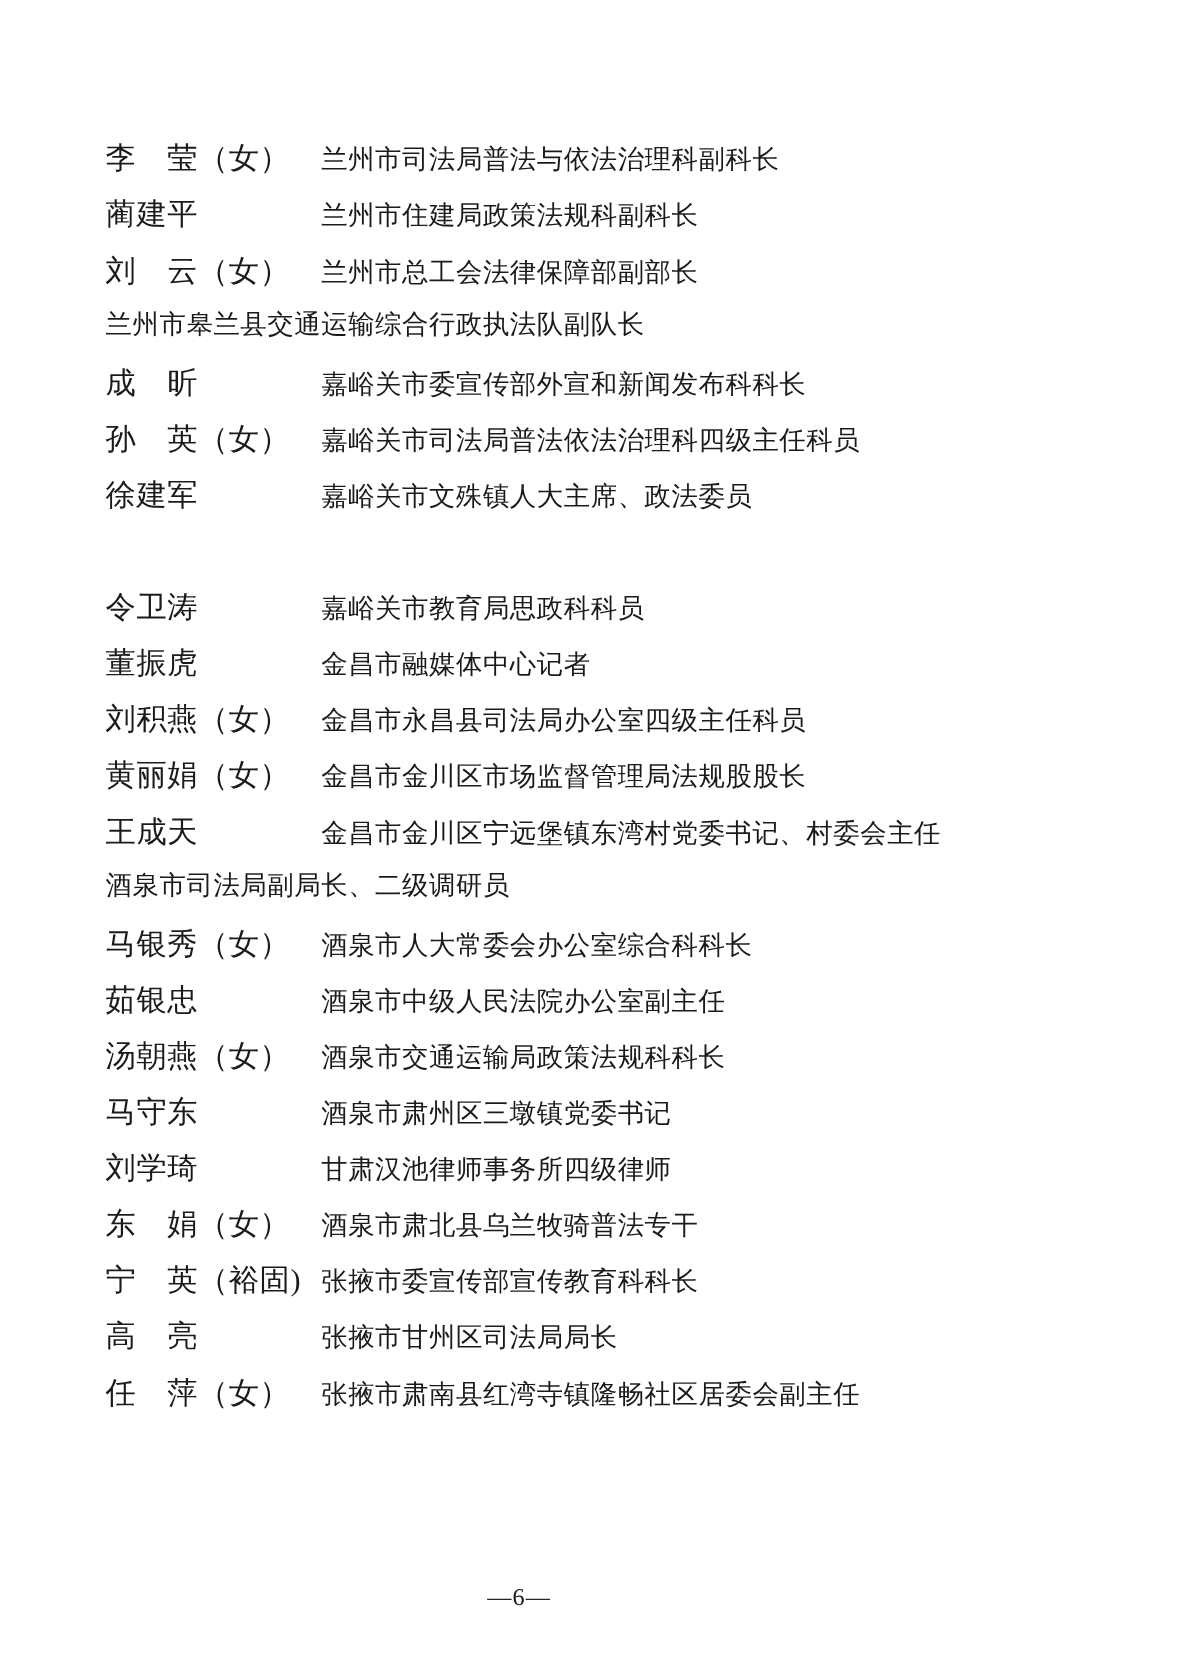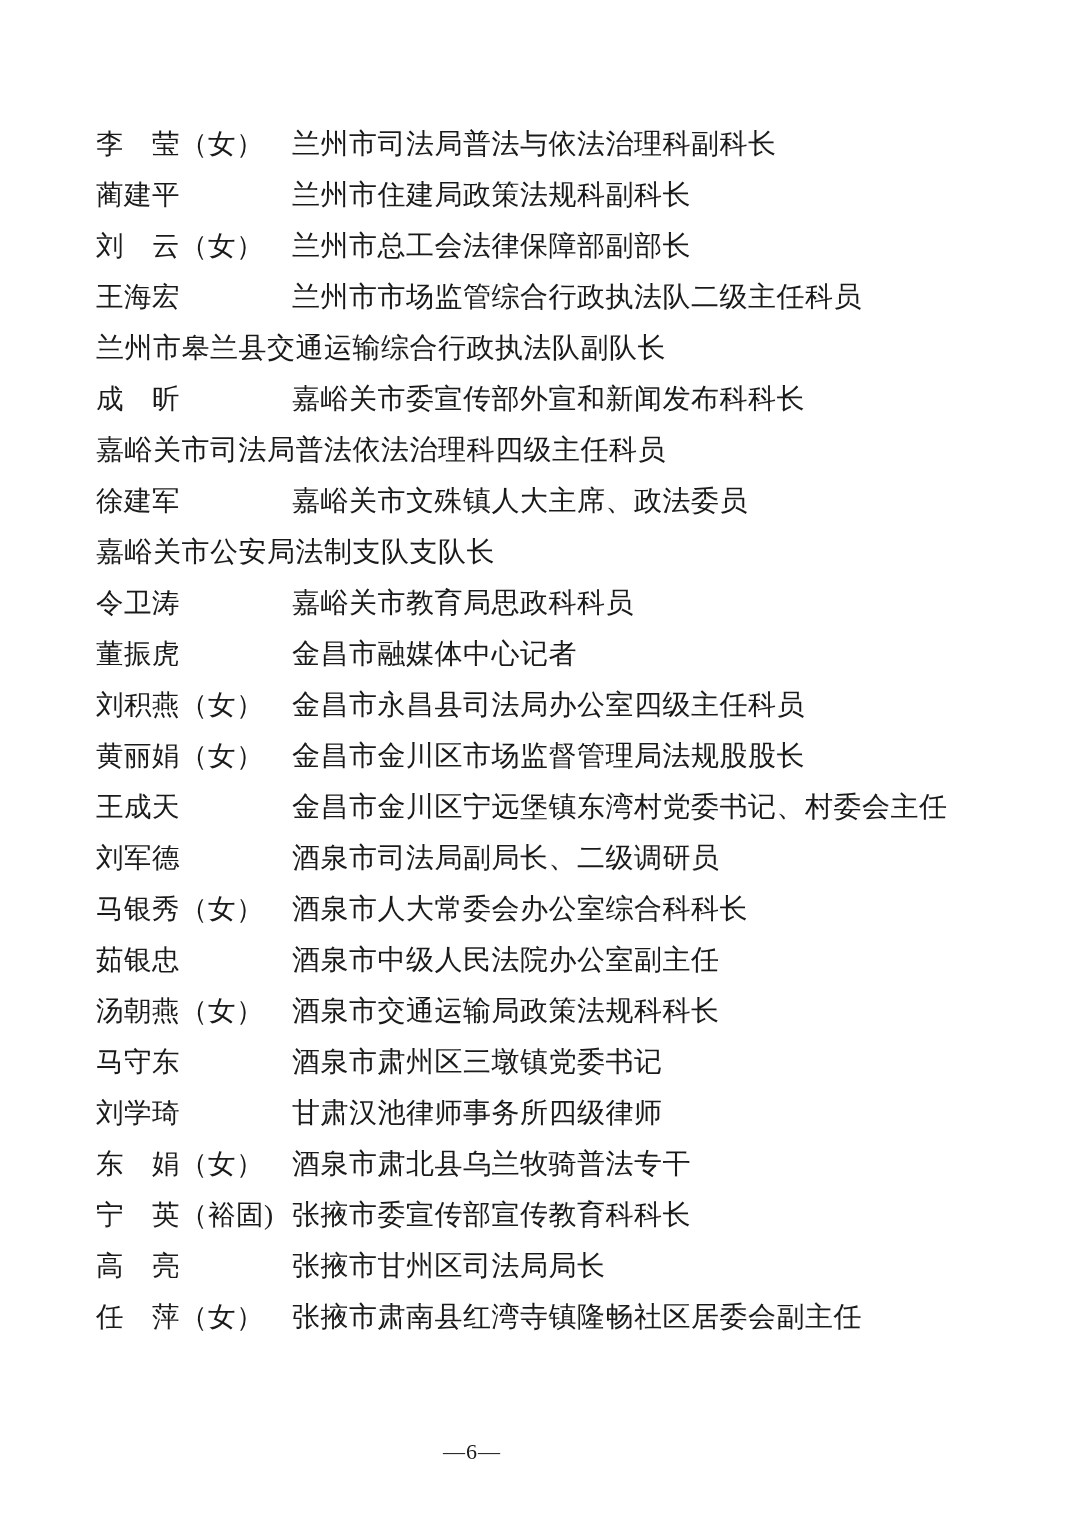--- a/index.html
+++ b/index.html
@@ -33,21 +33,21 @@
     white-space: nowrap;
   }
   .entry .name {
     width: 196px;
     min-width: 196px;
     font-size: 27.5px;
     letter-spacing: 0.5px;
     font-family: "Liberation Serif", "DejaVu Serif", serif;
   }
   .entry .title {
-    font-size: 28px;
+    font-size: 24px;
     letter-spacing: 0.5px;
     font-family: "Liberation Serif", "DejaVu Serif", serif;
   }
   .page-number {
     position: absolute;
     left: 0;
     right: 0;
     bottom: 62px;
     text-align: center;
     font-size: 22px;
@@ -67,39 +67,35 @@
       </div>
       <div class="entry">
         <span class="name">蔺建平</span>
         <span class="title">兰州市住建局政策法规科副科长</span>
       </div>
       <div class="entry">
         <span class="name">刘　云（女）</span>
         <span class="title">兰州市总工会法律保障部副部长</span>
       </div>
       <div class="entry">
-        <span class="name">王海宏</span>
-        <span class="title">兰州市市场监管综合行政执法队二级主任科员</span>
-      </div>
-      <div class="entry">
         <span class="title">兰州市皋兰县交通运输综合行政执法队副队长</span>
       </div>
       <div class="entry">
         <span class="name">成　昕</span>
         <span class="title">嘉峪关市委宣传部外宣和新闻发布科科长</span>
       </div>
       <div class="entry">
+        <span class="name">孙　英（女）</span>
         <span class="title">嘉峪关市司法局普法依法治理科四级主任科员</span>
       </div>
       <div class="entry">
         <span class="name">徐建军</span>
         <span class="title">嘉峪关市文殊镇人大主席、政法委员</span>
       </div>
       <div class="entry">
-        <span class="title">嘉峪关市公安局法制支队支队长</span>
       </div>
       <div class="entry">
         <span class="name">令卫涛</span>
         <span class="title">嘉峪关市教育局思政科科员</span>
       </div>
       <div class="entry">
         <span class="name">董振虎</span>
         <span class="title">金昌市融媒体中心记者</span>
       </div>
       <div class="entry">
@@ -108,21 +104,20 @@
       </div>
       <div class="entry">
         <span class="name">黄丽娟（女）</span>
         <span class="title">金昌市金川区市场监督管理局法规股股长</span>
       </div>
       <div class="entry">
         <span class="name">王成天</span>
         <span class="title">金昌市金川区宁远堡镇东湾村党委书记、村委会主任</span>
       </div>
       <div class="entry">
-        <span class="name">刘军德</span>
         <span class="title">酒泉市司法局副局长、二级调研员</span>
       </div>
       <div class="entry">
         <span class="name">马银秀（女）</span>
         <span class="title">酒泉市人大常委会办公室综合科科长</span>
       </div>
       <div class="entry">
         <span class="name">茹银忠</span>
         <span class="title">酒泉市中级人民法院办公室副主任</span>
       </div>

